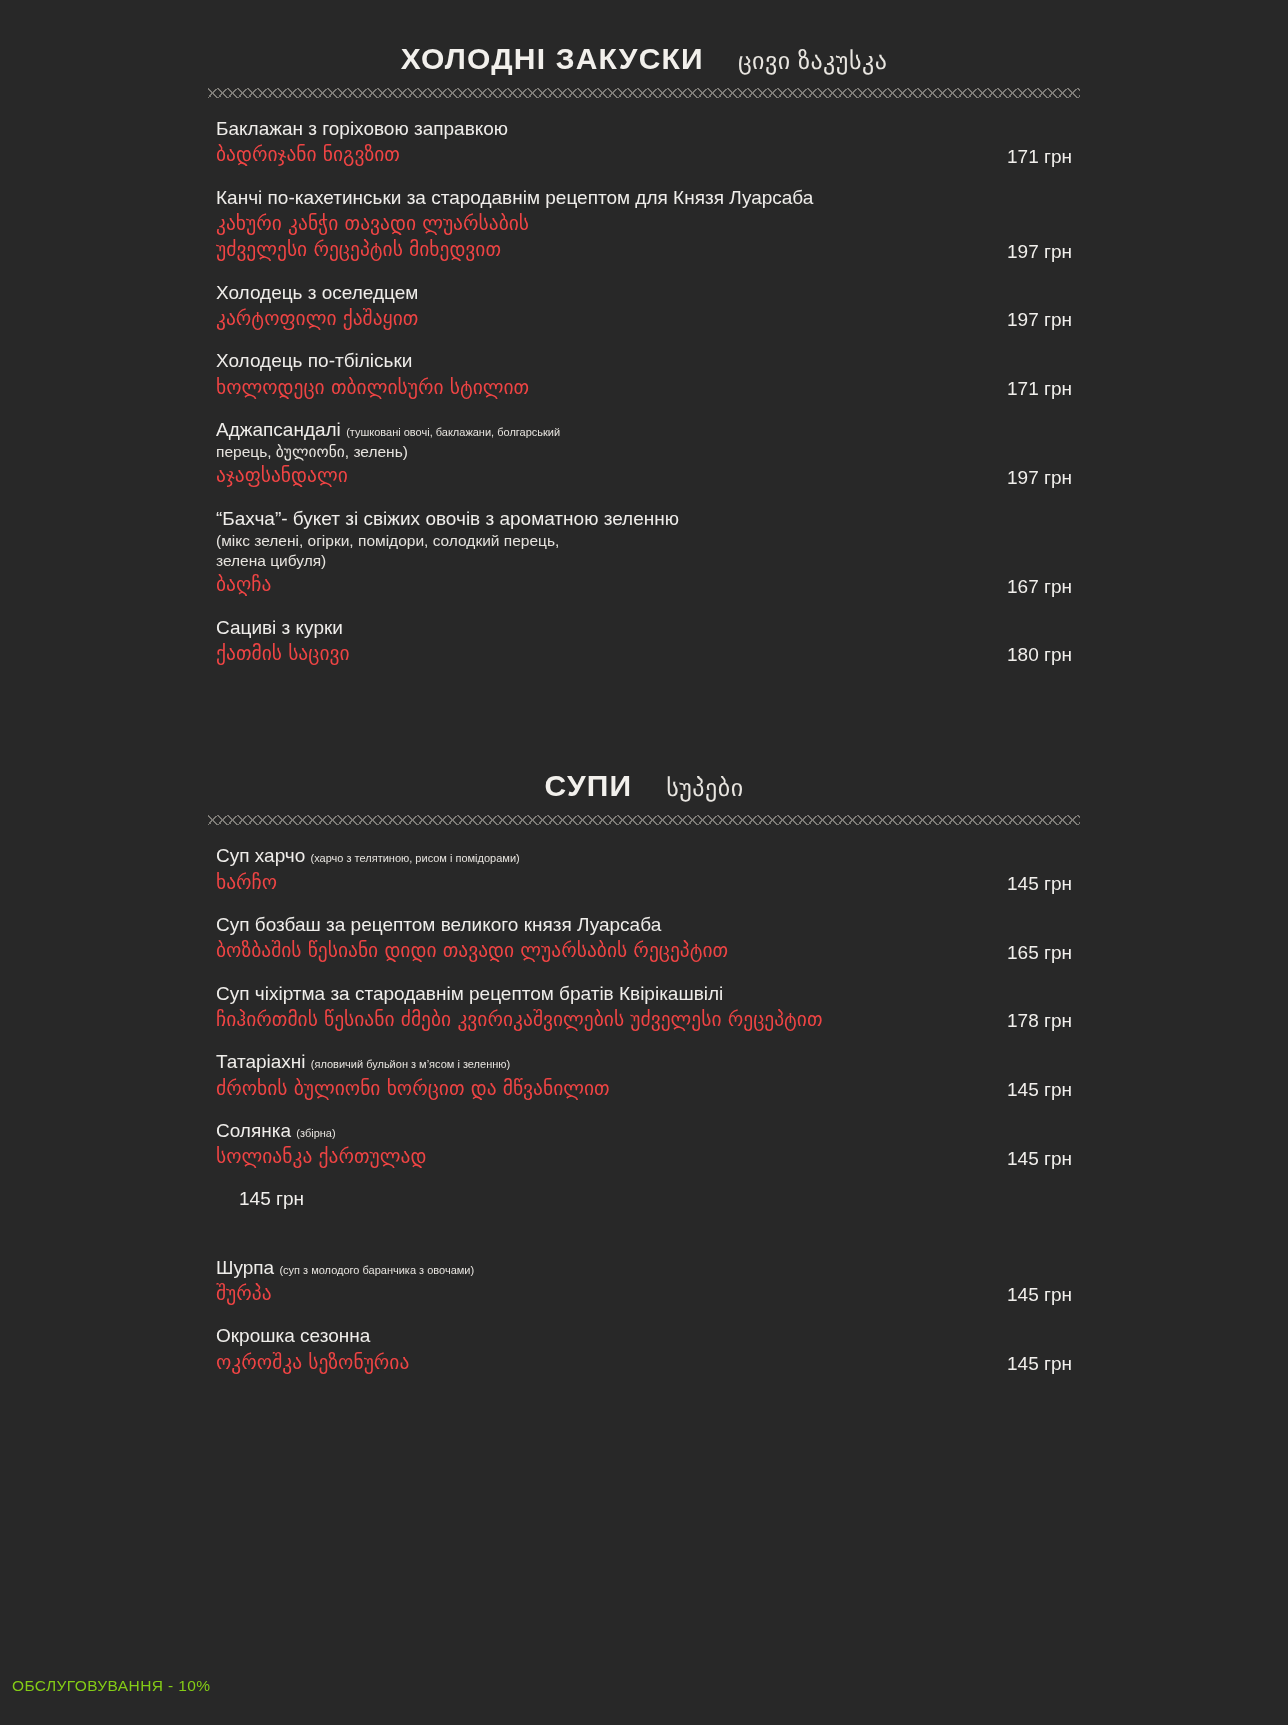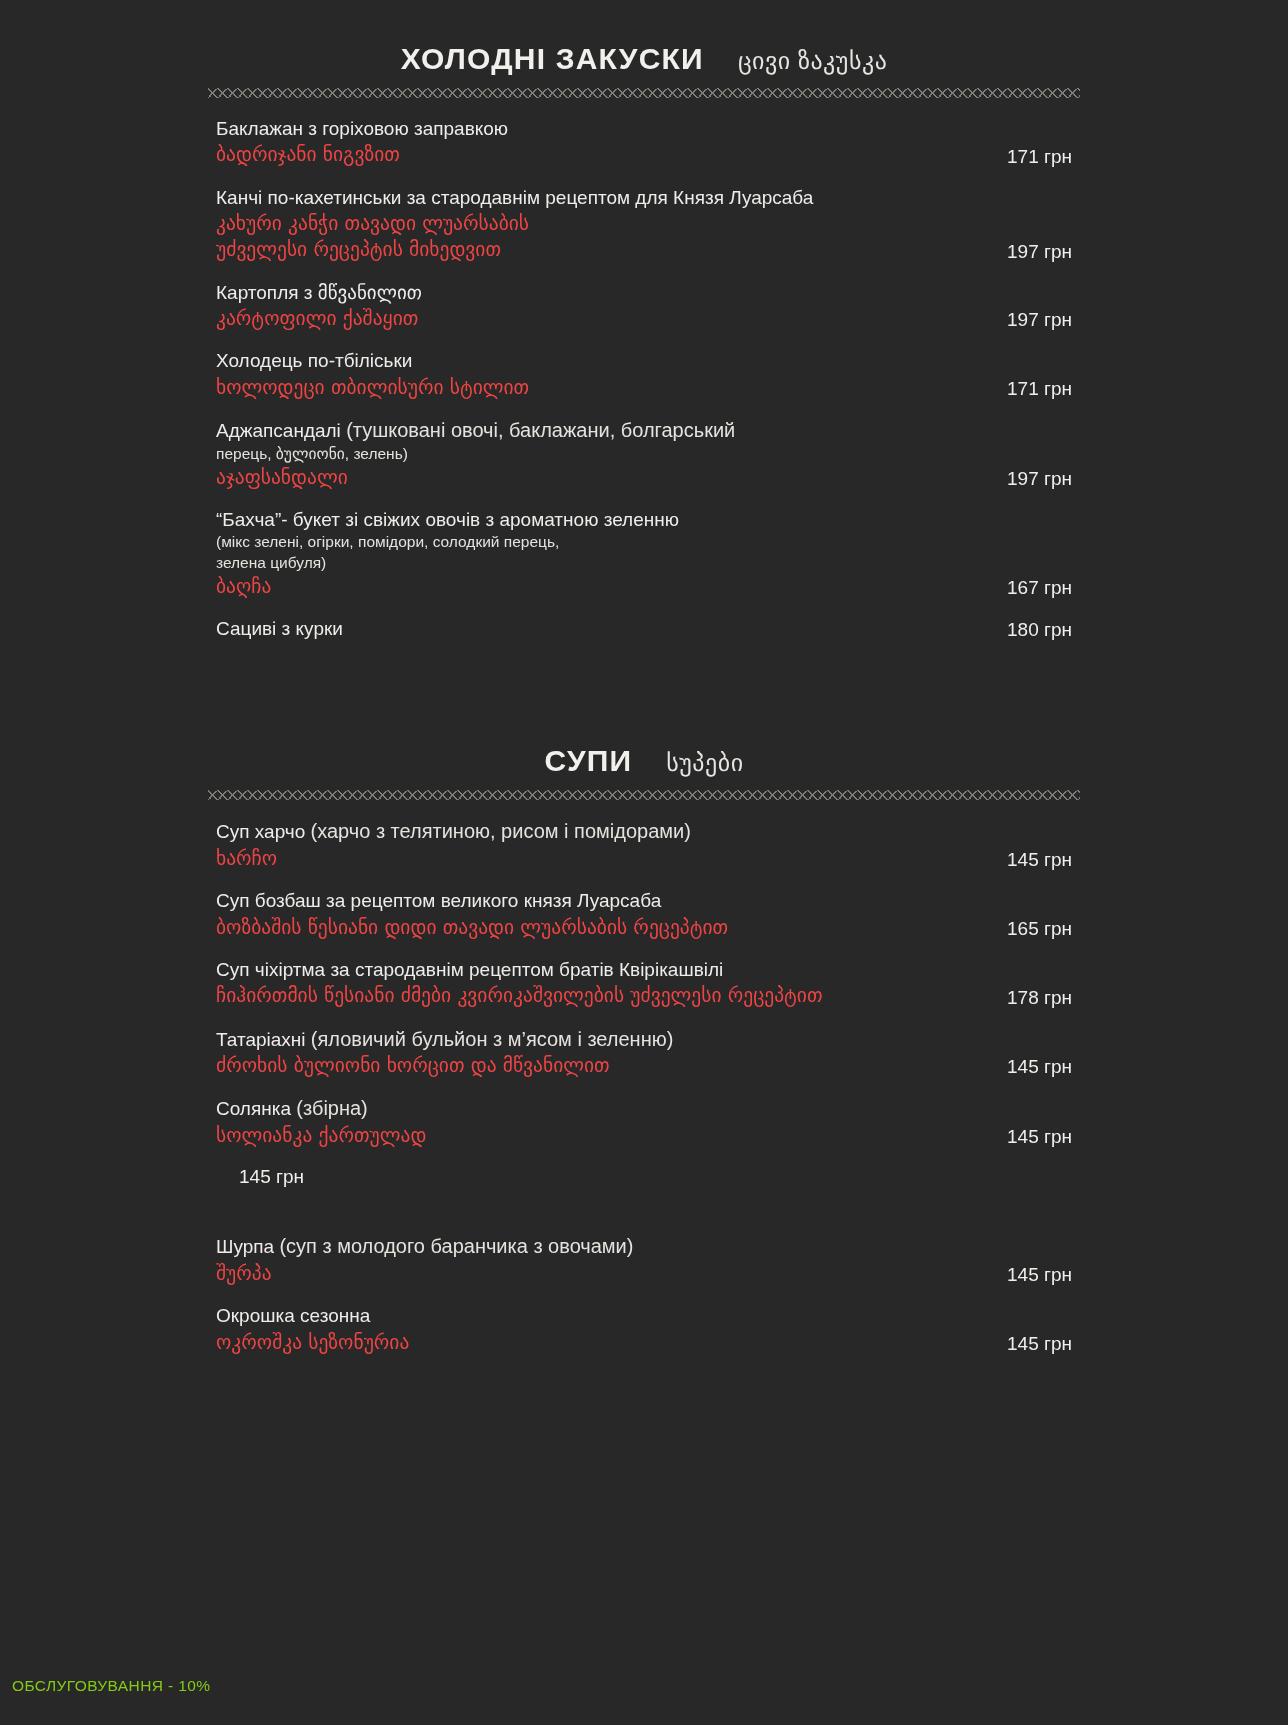--- a/index.html
+++ b/index.html
@@ -78,21 +78,21 @@
     min-width: 0;
     padding-left: 8px;
   }
   .line-ua {
     font-size: 19px;
     line-height: 1.28;
     color: #efedea;
     font-weight: normal;
   }
   .line-ua .paren {
-    font-size: 20px;
+    font-size: 11px;
     color: #e6e3de;
   }
   .line-ua-sub {
     font-size: 15.5px;
     line-height: 1.3;
     color: #e6e3de;
   }
   .line-ka {
     font-size: 19.5px;
     line-height: 1.3;
@@ -148,21 +148,21 @@
         <div class="item-left">
           <div class="line-ua">Канчі по-кахетинськи за стародавнім рецептом для Князя Луарсаба</div>
           <div class="line-ka">კახური კანჭი თავადი ლუარსაბის</div>
           <div class="line-ka">უძველესი რეცეპტის მიხედვით</div>
         </div>
         <div class="item-price">197 грн</div>
       </div>
 
       <div class="item">
         <div class="item-left">
-          <div class="line-ua">Картопля з მწვანილით</div>
+          <div class="line-ua">Холодець з оселедцем</div>
           <div class="line-ka">კარტოფილი ქაშაყით</div>
         </div>
         <div class="item-price">197 грн</div>
       </div>
 
       <div class="item">
         <div class="item-left">
           <div class="line-ua">Холодець по-тбіліськи</div>
           <div class="line-ka">ხოლოდეცი თბილისური სტილით</div>
         </div>
@@ -187,20 +187,21 @@
           <div class="line-ua-sub">(мікс зелені, огірки, помідори, солодкий перець,</div>
           <div class="line-ua-sub"> зелена цибуля)</div>
           <div class="line-ka">ბაღჩა</div>
         </div>
         <div class="item-price">167 грн</div>
       </div>
 
       <div class="item">
         <div class="item-left">
           <div class="line-ua">Сациві з курки</div>
+          <div class="line-ka">ქათმის საცივი</div>
         </div>
         <div class="item-price">180 грн</div>
       </div>
 
     </div>
   </div>
 
   <div class="gap-lg"></div>
 
   <div class="section">

